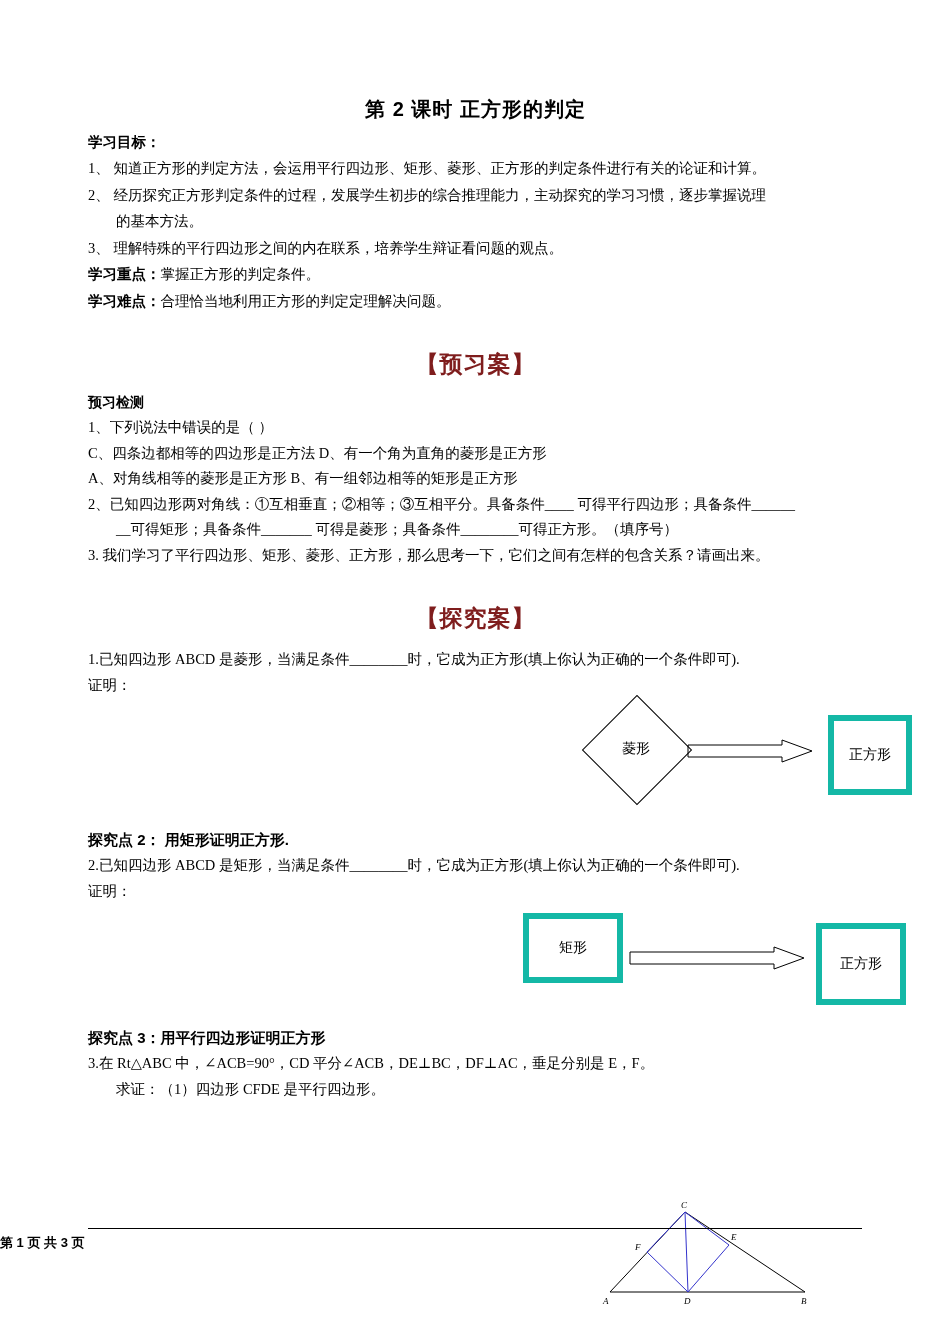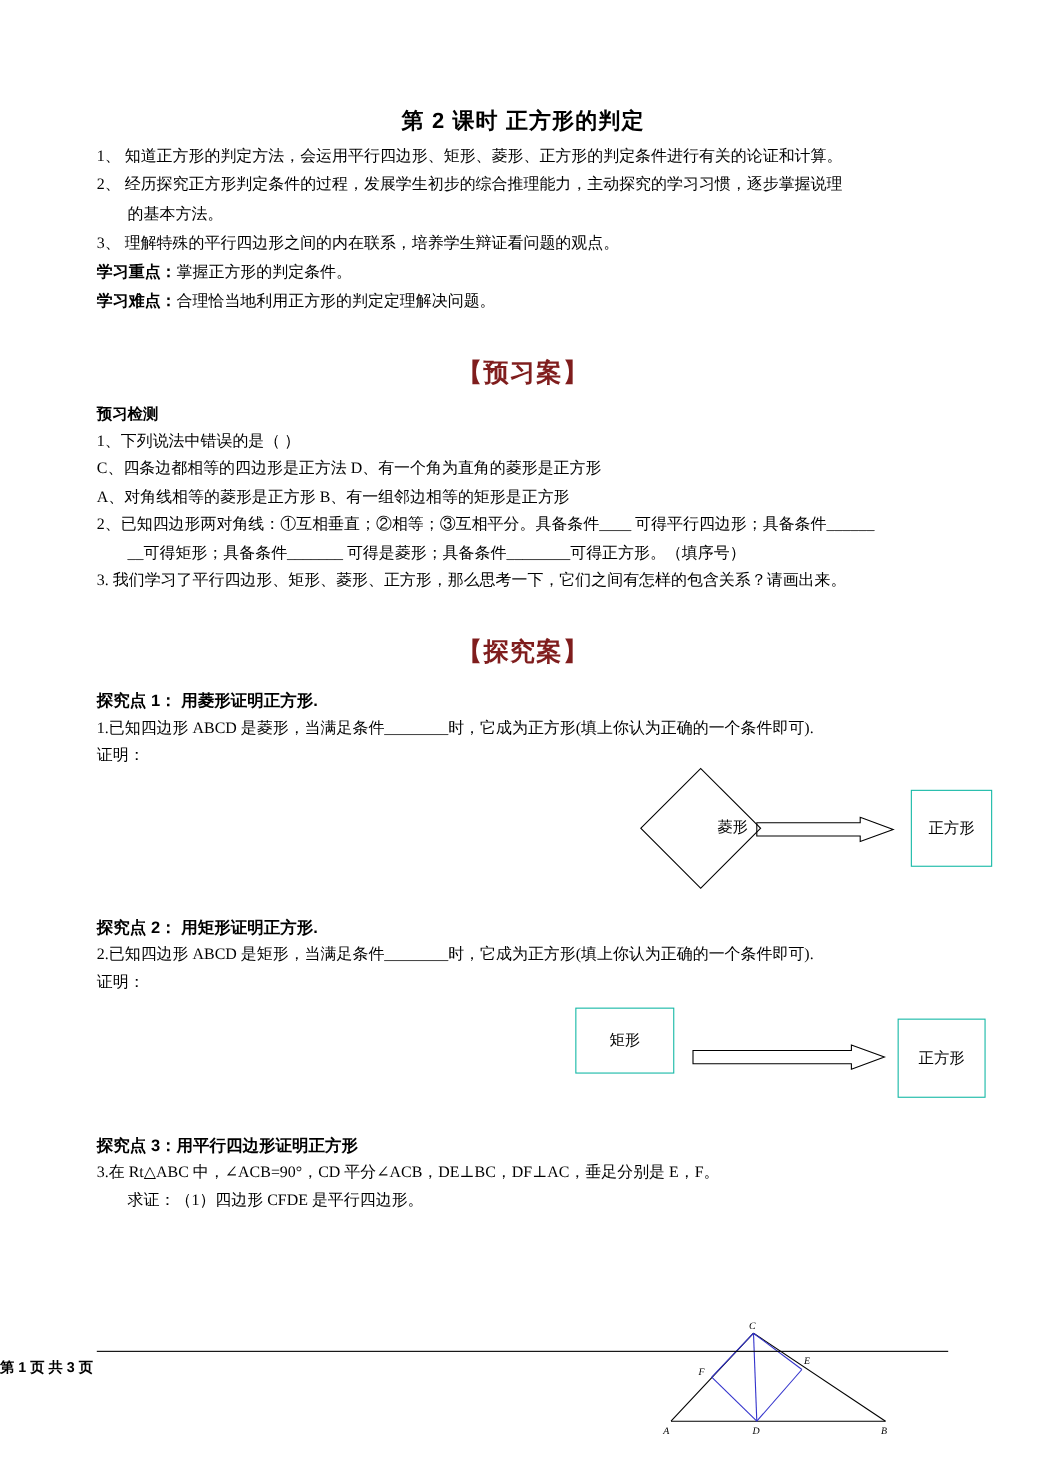--- a/index.html
+++ b/index.html
@@ -81,33 +81,33 @@
     position: absolute;
     width: 76px;
     height: 76px;
     border: 1px solid #000;
     transform: rotate(45deg);
     left: 510px;
     top: 8px;
   }
   .diamond-label {
     position: absolute;
-    left: 540px;
+    left: 510px;
     top: 8px;
     width: 76px;
     height: 76px;
     display: flex;
     align-items: center;
     justify-content: center;
     font-size: 14px;
     font-family: Liberation Sans, sans-serif;
   }
   .box {
     position: absolute;
-    border: 1px solid #14b8a6;
+    border: 6px solid #14b8a6;
     display: flex;
     align-items: center;
     justify-content: center;
     font-size: 14px;
     font-family: "Liberation Sans", "DejaVu Sans", sans-serif;
   }
   .arrow-svg {
     position: absolute;
   }
   .footer-rule {
@@ -142,20 +142,21 @@
 </style>
 </head>
 <body>
 
 <div class="page">
   <div class="content">
 
     <h1 class="doc-title">第 2 课时  正方形的判定</h1>
 
     <div class="objectives">
+      <div class="line sec-label">学习目标：</div>
       <div class="line indent-hang">1、 知道正方形的判定方法，会运用平行四边形、矩形、菱形、正方形的判定条件进行有关的论证和计算。</div>
       <div class="line indent-hang">2、 经历探究正方形判定条件的过程，发展学生初步的综合推理能力，主动探究的学习习惯，逐步掌握说理</div>
       <div class="line indent2">的基本方法。</div>
       <div class="line indent-hang">3、 理解特殊的平行四边形之间的内在联系，培养学生辩证看问题的观点。</div>
       <div class="line">
         <span class="sec-label">学习重点：</span><span>掌握正方形的判定条件。</span>
       </div>
       <div class="line">
         <span class="sec-label">学习难点：</span><span>合理恰当地利用正方形的判定定理解决问题。</span>
       </div>
@@ -170,21 +171,20 @@
       <div class="line">A、对角线相等的菱形是正方形        B、有一组邻边相等的矩形是正方形</div>
       <div class="line">2、已知四边形两对角线：①互相垂直；②相等；③互相平分。具备条件____ 可得平行四边形；具备条件______</div>
       <div class="line indent2">__可得矩形；具备条件_______ 可得是菱形；具备条件________可得正方形。（填序号）</div>
       <div class="line">3. 我们学习了平行四边形、矩形、菱形、正方形，那么思考一下，它们之间有怎样的包含关系？请画出来。</div>
     </div>
 
     <div class="big-red">【探究案】</div>
 
     <div class="explore-body">
 
-      <div class="explore-head">探究点 1： 用菱形证明正方形.</div>
       <div class="line">1.已知四边形 ABCD 是菱形，当满足条件________时，它成为正方形(填上你认为正确的一个条件即可).</div>
       <div class="line">证明：</div>
 
       <div class="figure-row">
         <div class="diamond"></div>
         <div class="diamond-label">菱形</div>
         <svg class="arrow-svg" style="left:598px; top:36px;" width="130" height="26">
           <polygon points="2,6 96,6 96,1 126,12 96,23 96,18 2,18" fill="none" stroke="#000" stroke-width="1"></polygon>
         </svg>
         <div class="box" style="left:740px; top:12px; width:72px; height:68px;">正方形</div>

